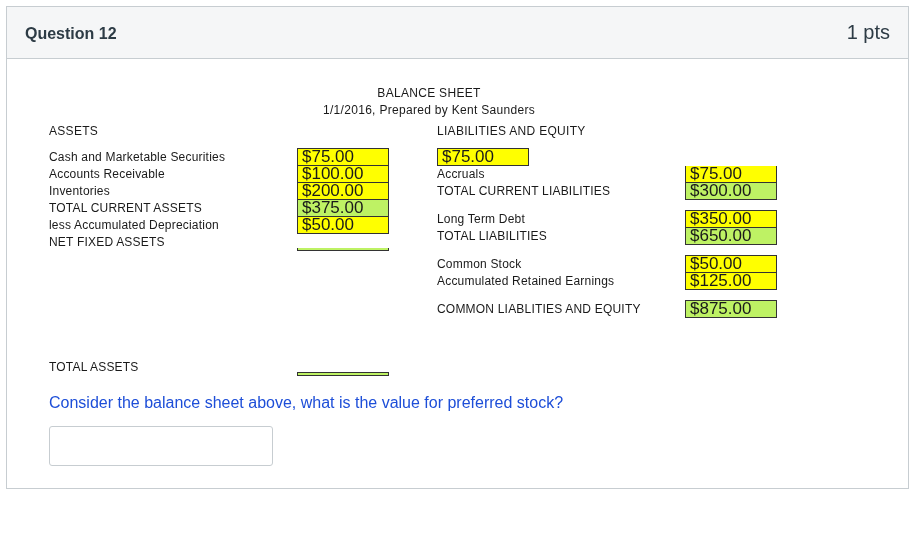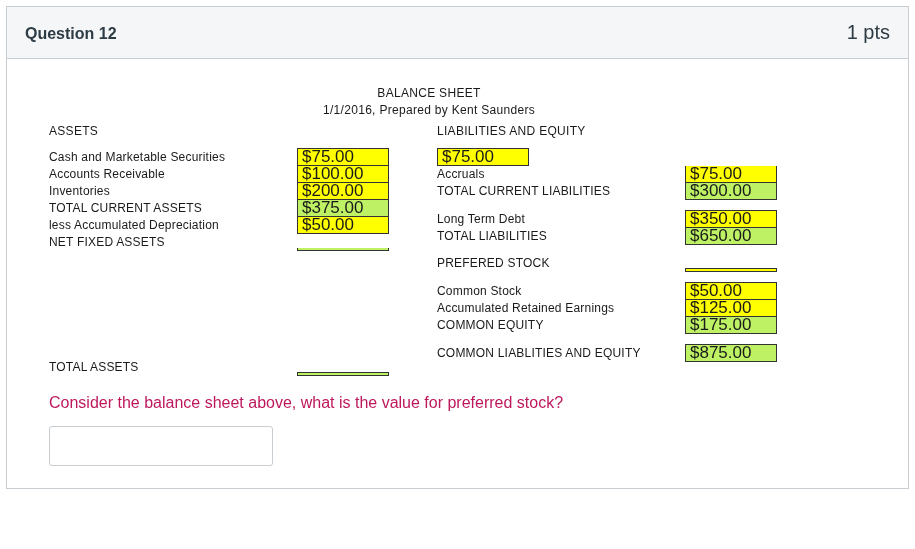--- a/index.html
+++ b/index.html
@@ -89,21 +89,21 @@
     box-sizing: border-box;
   }
   .row:first-child .cell { border-top-width: 1px; }
   .cell.top    { border-top-width: 1px; }
   .cell.yellow { background: #ffff00; }
   .cell.white  { background: #bef264; }
 
   .prompt {
     margin: 18px 0 14px 20px;
     font-size: 16px;
-    color: #be185d;
+    color: #1d4ed8;
     font-family: "Helvetica Neue", Helvetica, Arial, sans-serif;
   }
   input.answer {
     display: block;
     margin-left: 20px;
     width: 224px;
     height: 40px;
     border: 1px solid #c7cdd1;
     border-radius: 3px;
     padding: 4px 8px;
@@ -188,37 +188,29 @@
 
             <div class="row gap">
               <div class="label">Long Term Debt</div>
               <div class="cell yellow top">$350.00</div>
             </div>
             <div class="row">
               <div class="label">TOTAL LIABILITIES</div>
               <div class="cell white">$650.00</div>
             </div>
 
-            <div class="row gap">
-              <div class="label">PREFERED STOCK</div>
-              <div class="cell yellow top"></div>
-            </div>
 
             <div class="row gap">
               <div class="label">Common Stock</div>
               <div class="cell yellow top">$50.00</div>
             </div>
             <div class="row">
               <div class="label">Accumulated Retained Earnings</div>
               <div class="cell yellow">$125.00</div>
             </div>
-            <div class="row">
-              <div class="label">COMMON EQUITY</div>
-              <div class="cell white">$175.00</div>
-            </div>
 
             <div class="row gap">
               <div class="label">COMMON LIABLITIES AND EQUITY</div>
               <div class="cell white top">$875.00</div>
             </div>
           </div>
 
         </div>
       </div>
 

